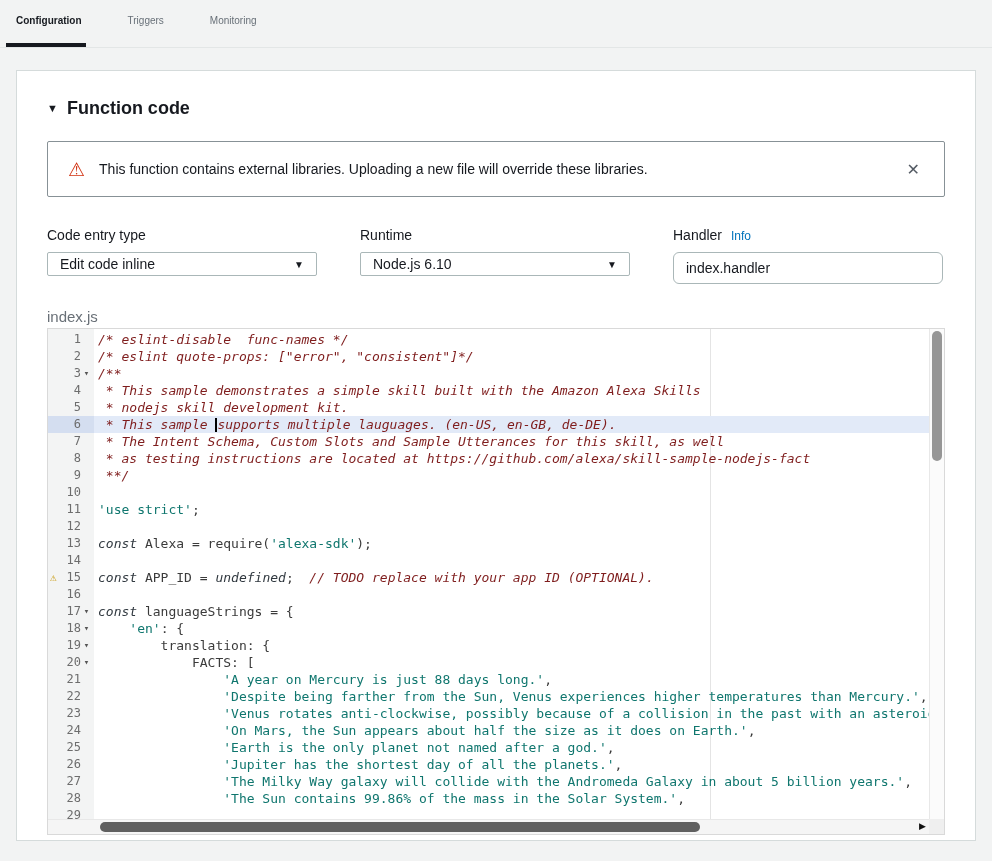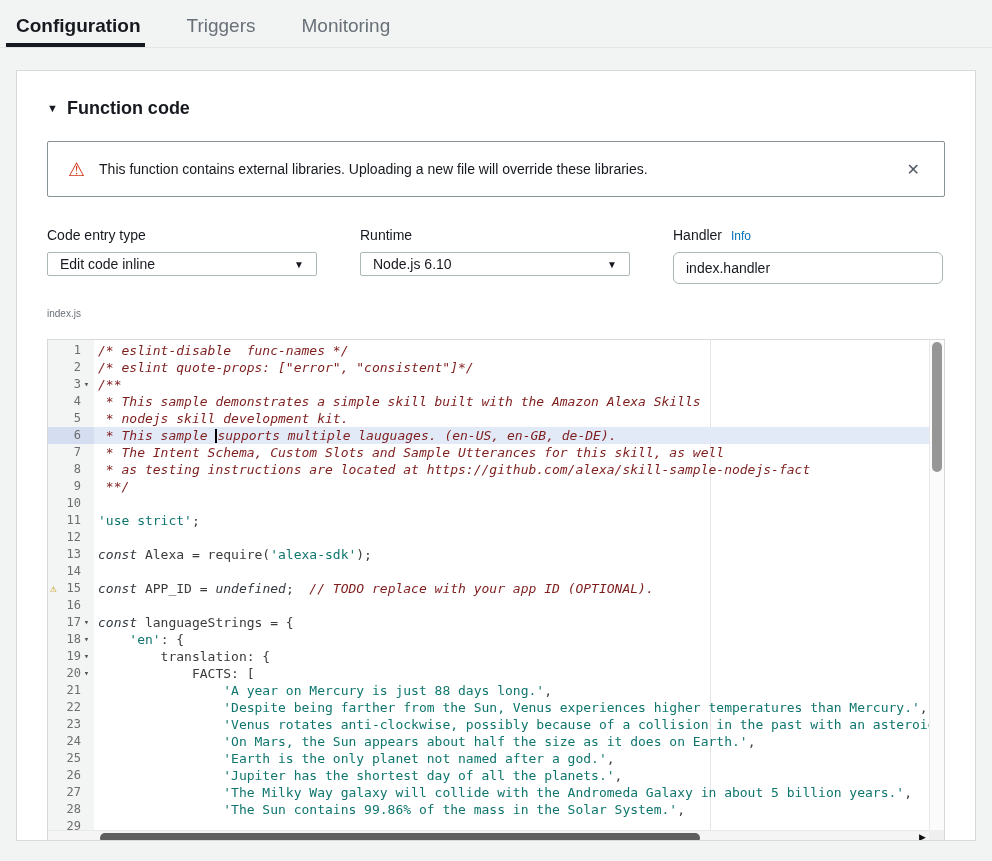--- a/index.html
+++ b/index.html
@@ -16,21 +16,21 @@
   .tabbar {
     display: flex;
     height: 48px;
     align-items: stretch;
     padding-left: 2px;
     border-bottom: 1px solid #e3e6e6;
   }
   .tab {
     position: relative;
     padding: 15px 14px 0 14px;
-    font-size: 19px;
+    font-size: 10px;
     color: #687078;
     cursor: pointer;
     margin-right: 18px;
   }
   .tab.active { color: #16191f; font-weight: bold; }
   .tab.active::after {
     content: ""; position: absolute; left: 4px; right: 10px; bottom: 0;
     height: 4px; background: #16191f;
   }
 
@@ -93,21 +93,21 @@
     background: #fff;
     font-size: 14px;
     padding: 0 12px;
     font-family: "Liberation Sans", sans-serif;
     color: #16191f;
     outline: none;
   }
 
   
   .editor-wrap { margin-top: 24px; }
-  .file-tab { font-size: 10px; color: #697077; margin-bottom: 20px; cursor: pointer; }
+  .file-tab { font-size: 15px; color: #697077; margin-bottom: 3px; cursor: pointer; }
   .editor {
     position: relative;
     height: 507px;
     border: 1px solid #d9d9d9;
     background: #fff;
     display: flex;
     overflow: hidden;
   }
   .gutter {
     flex: none;

